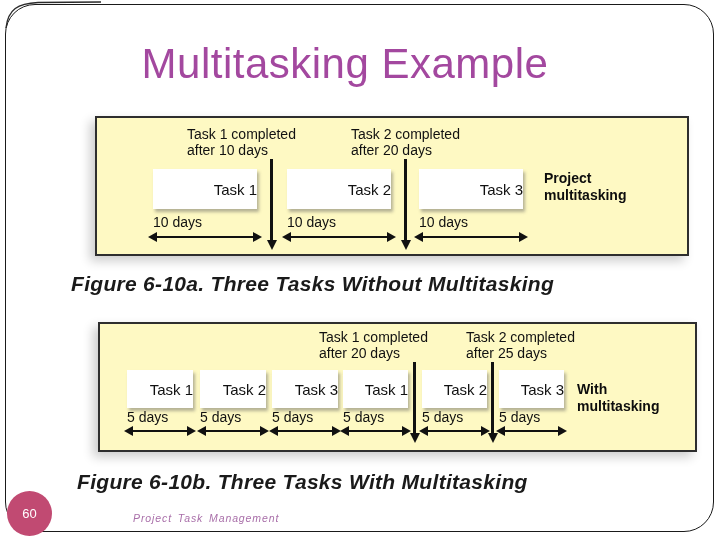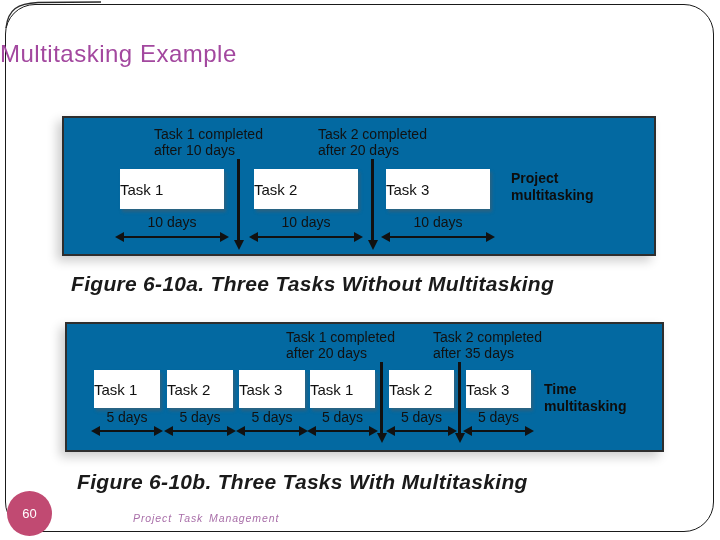--- a/index.html
+++ b/index.html
@@ -8,38 +8,39 @@
     font-family:"Liberation Sans","DejaVu Sans",sans-serif; color:#141414;
   }
   .slide { position:absolute; inset:0; }
   .slide-border {
     position:absolute; left:5px; top:4px; right:6px; bottom:8px;
     border:1.5px solid #1a1a1a; border-radius:30px;
   }
   .corner-flourish { position:absolute; left:4px; top:0; }
   .title {
     position:absolute; left:0; top:40px; width:690px; margin:0;
-    font-size:24px; font-weight:400; color:#a3489f;
+    text-align:center; font-size:42px; font-weight:400; color:#a3489f;
     letter-spacing:0.5px;
   }
   
   .panel {
-    position:absolute; background:#0369a1; border:2px solid #2e2e2e;
+    position:absolute; background:#fef9c3; border:2px solid #2e2e2e;
     box-shadow:-5px 5px 10px rgba(0,0,0,.20);
+    margin-left:33px;
   }
   .panel-a { left:62px; top:116px; width:590px; height:136px; }
   .panel-b { left:65px; top:322px; width:595px; height:126px; }
   .annot { position:absolute; font-size:14px; line-height:16px; color:#111; white-space:nowrap; }
   .annot b { font-weight:400; }
   .task-box {
     position:absolute; background:#ffffff; box-shadow:2px 3px 3px rgba(90,90,90,.45);
-    display:flex; align-items:center; justify-content:flex-start;
+    display:flex; align-items:center; justify-content:flex-end;
     font-size:15px; color:#111; white-space:nowrap;
   }
-  .duration { position:absolute; font-size:14px; color:#111; text-align:center; white-space:nowrap; }
+  .duration { position:absolute; font-size:14px; color:#111; white-space:nowrap; }
   .side-label { position:absolute; font-size:14px; font-weight:700; line-height:17px; color:#0d0d0d; white-space:nowrap; }
   
   .harrow { position:absolute; height:2px; background:#111; }
   .harrow::before {
     content:""; position:absolute; left:-2px; top:-4px; width:0; height:0;
     border:5px solid transparent; border-left:0; border-right:9px solid #111;
   }
   .harrow::after {
     content:""; position:absolute; right:-2px; top:-4px; width:0; height:0;
     border:5px solid transparent; border-right:0; border-left:9px solid #111;
@@ -119,21 +120,21 @@
 
   <section class="panel panel-b">
 
     <div class="annot" style="left:219px; top:5px;">
       <div>Task 1 completed</div>
       <div><span>after </span><b>20</b><span> days</span></div>
     </div>
 
     <div class="annot" style="left:366px; top:5px;">
       <div>Task 2 completed</div>
-      <div><span>after </span><b>35</b><span> days</span></div>
+      <div><span>after </span><b>25</b><span> days</span></div>
     </div>
 
     <div class="varrow" style="left:313px; top:38px; height:72px;"></div>
     <div class="varrow" style="left:391px; top:38px; height:72px;"></div>
 
     <div class="task-box" style="left:27px;  top:46px; width:66px; height:38px;">
         <span>Task 1</span>
       </div>
     <div class="task-box" style="left:100px; top:46px; width:66px; height:38px;">
         <span>Task 2</span>
@@ -145,21 +146,21 @@
         <span>Task 1</span>
       </div>
     <div class="task-box" style="left:322px; top:46px; width:65px; height:38px;">
         <span>Task 2</span>
       </div>
     <div class="task-box" style="left:399px; top:46px; width:65px; height:38px;">
         <span>Task 3</span>
       </div>
 
     <div class="side-label" style="left:477px; top:57px;">
-      <div>Time</div>
+      <div>With</div>
       <div>multitasking</div>
     </div>
 
     <div class="duration" style="left:27px;  top:85px; width:66px;">5 days</div>
     <div class="duration" style="left:100px; top:85px; width:66px;">5 days</div>
     <div class="duration" style="left:172px; top:85px; width:66px;">5 days</div>
     <div class="duration" style="left:243px; top:85px; width:65px;">5 days</div>
     <div class="duration" style="left:322px; top:85px; width:65px;">5 days</div>
     <div class="duration" style="left:399px; top:85px; width:65px;">5 days</div>
 

